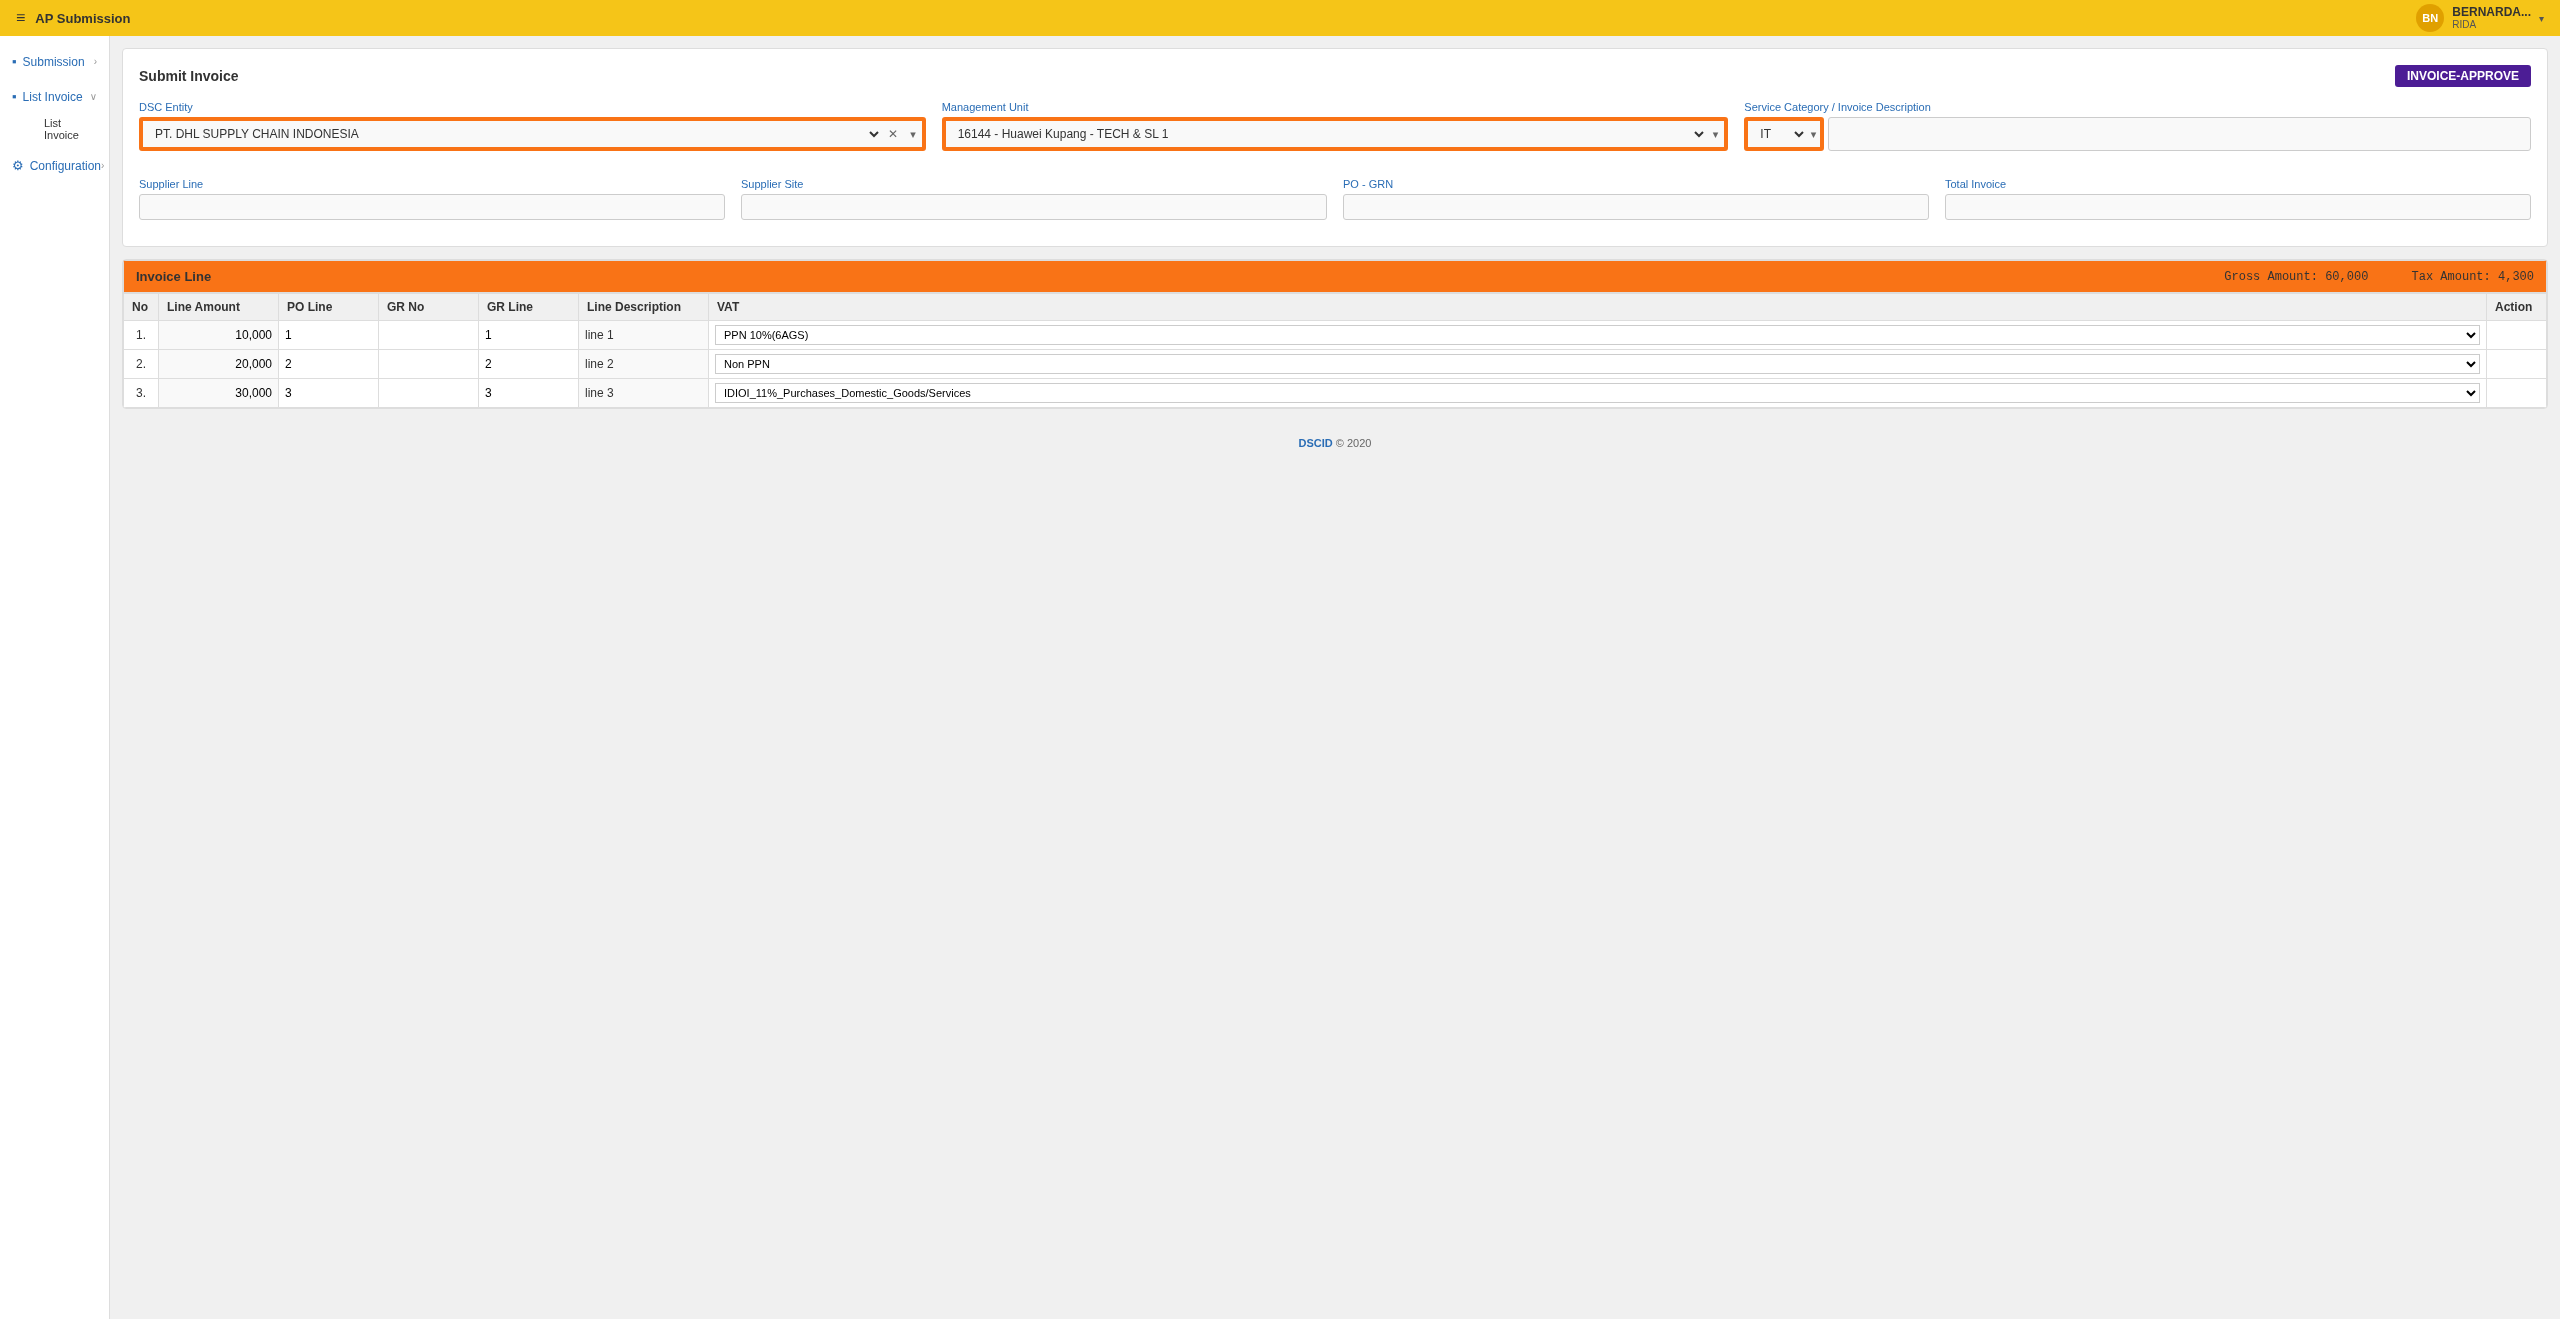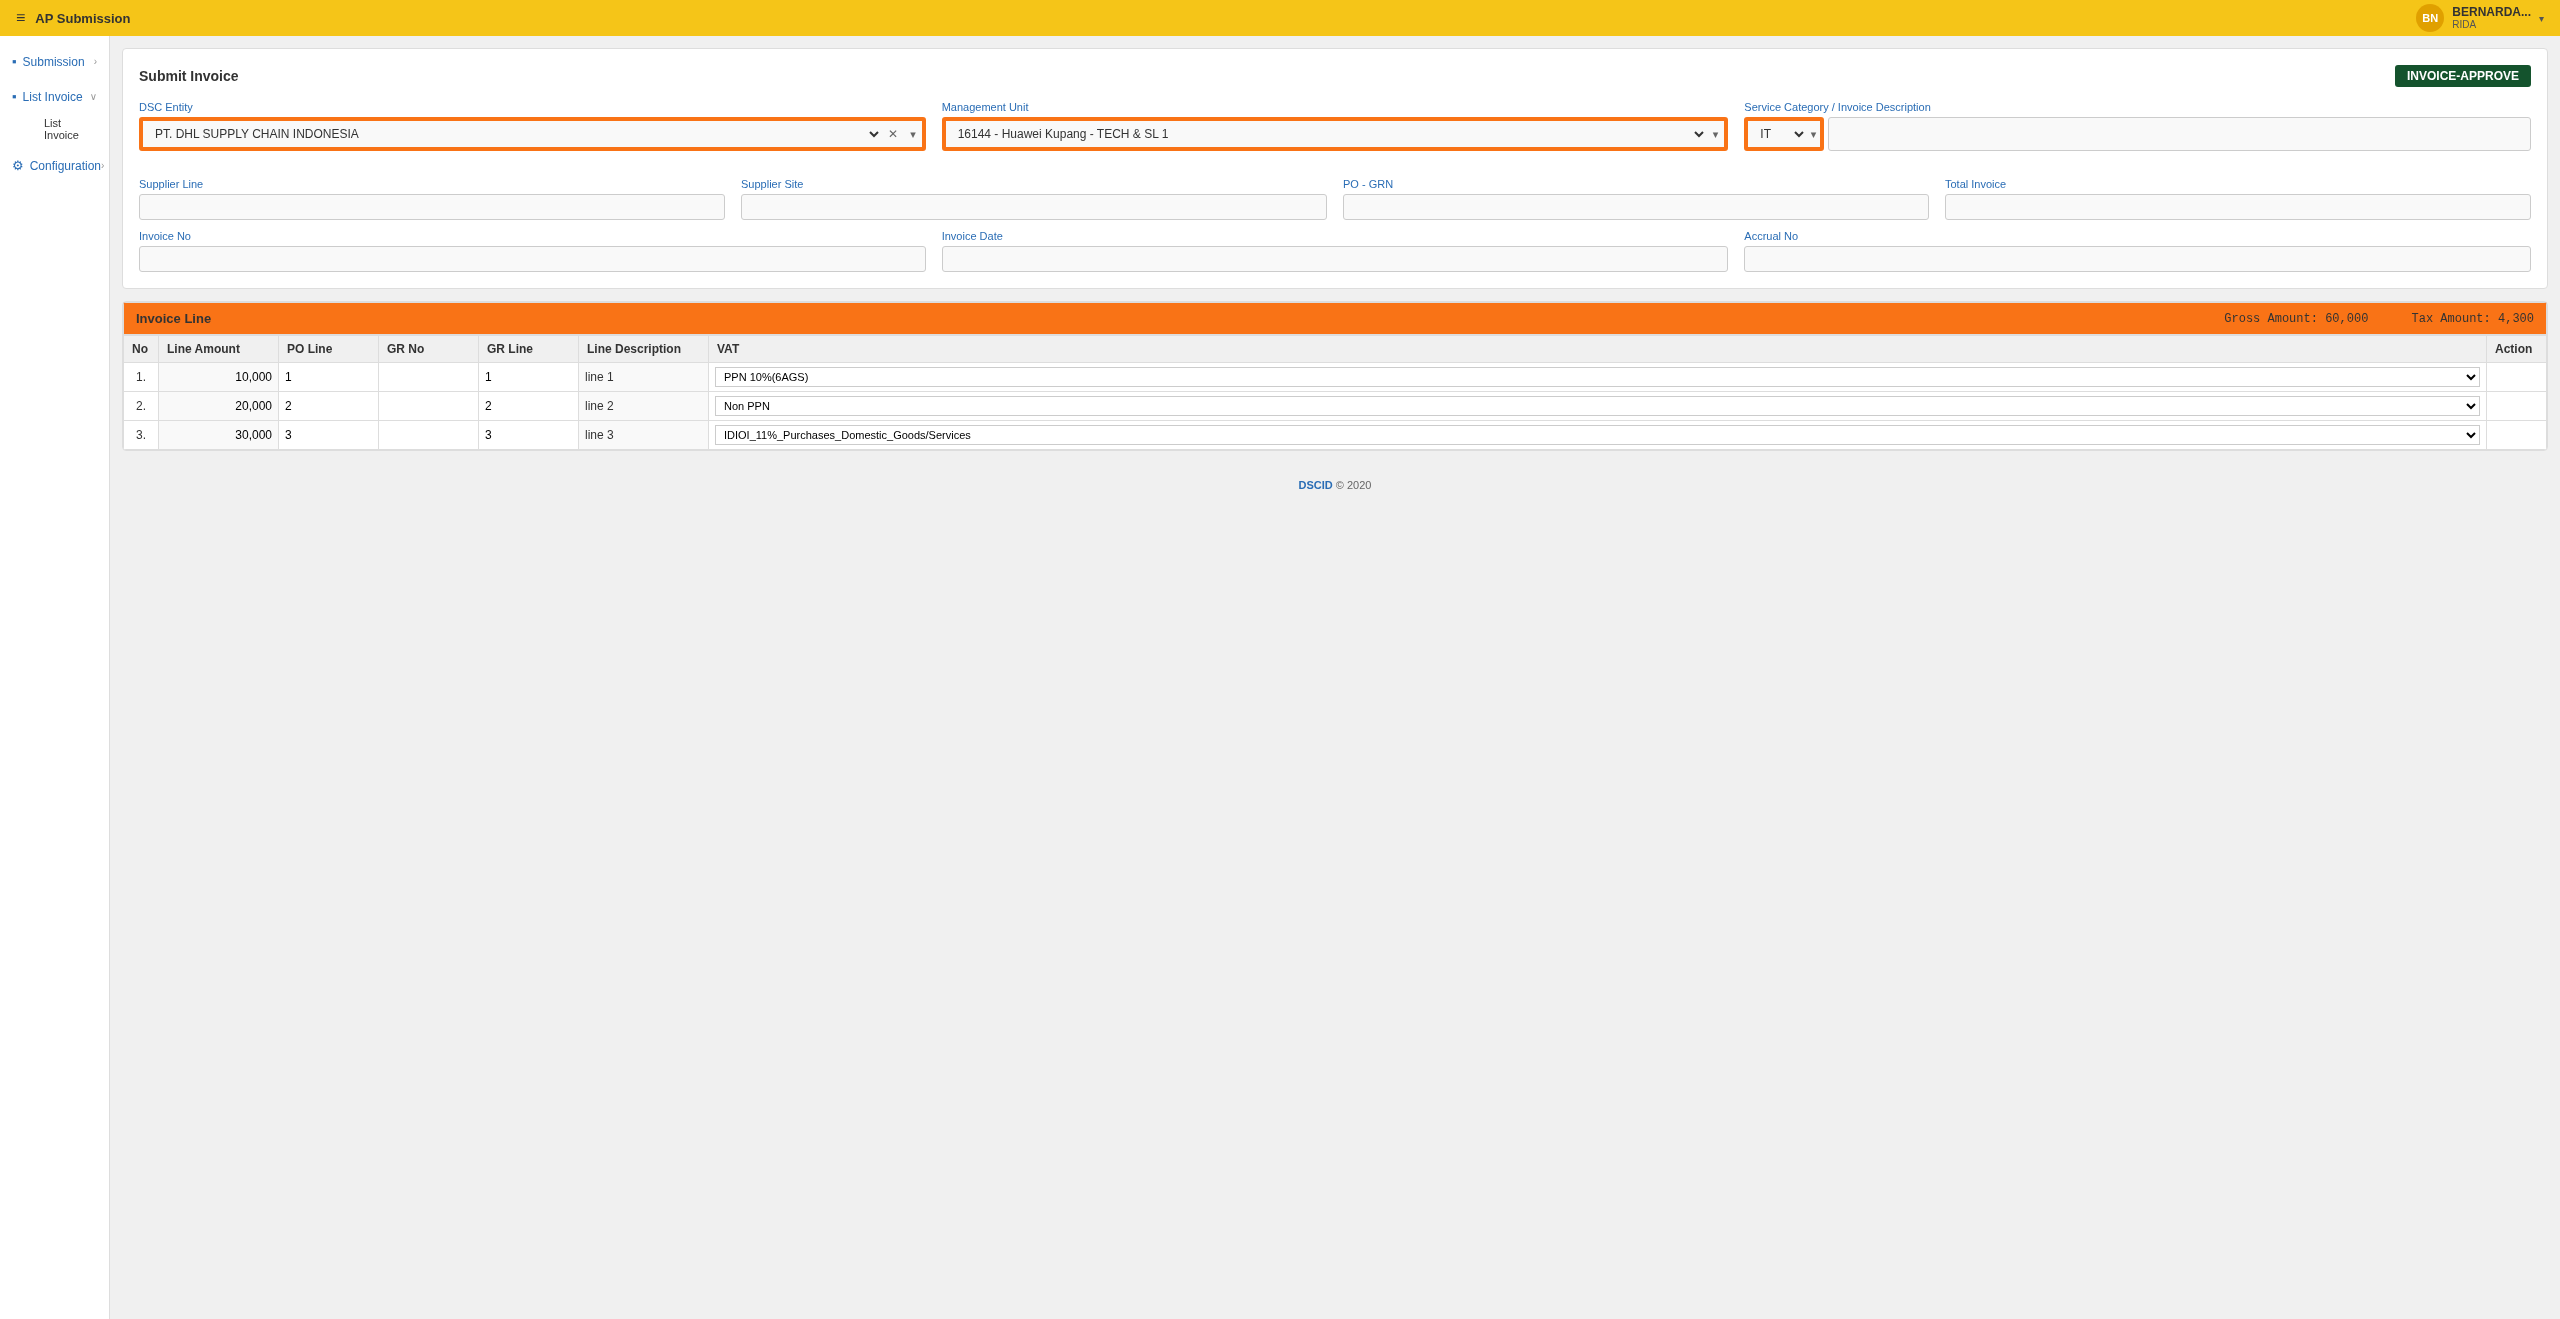--- a/index.html
+++ b/index.html
@@ -68,21 +68,21 @@
     }
 
     .card-header {
       display: flex;
       justify-content: space-between;
       align-items: center;
       margin-bottom: 14px;
     }
     .card-title { font-size: 14px; font-weight: bold; color: #333; }
     .invoice-approve-badge {
-      background: #14532d;
+      background: #4c1d95;
       color: #fff;
       padding: 4px 12px;
       border-radius: 3px;
       font-size: 12px;
       font-weight: bold;
     }
 
     
     .form-grid {
       display: grid;
@@ -284,34 +284,20 @@
         <div class="form-group">
           <label class="form-label">PO - GRN</label>
           <input type="text" class="form-control" style="">
         </div>
         <div class="form-group">
           <label class="form-label">Total Invoice</label>
           <input type="text" class="form-control" style="text-align: right;" readonly="">
         </div>
       </div>
 
-      <div style="display:grid;grid-template-columns:1fr 1fr 1fr;gap:10px 16px;">
-        <div class="form-group">
-          <label class="form-label">Invoice No</label>
-          <input type="text" class="form-control" readonly="" style="">
-        </div>
-        <div class="form-group">
-          <label class="form-label">Invoice Date</label>
-          <input type="text" class="form-control" readonly="" style="">
-        </div>
-        <div class="form-group">
-          <label class="form-label">Accrual No</label>
-          <input type="text" class="form-control" style="">
-        </div>
-      </div>
     </div>
 
     <div class="card" style="padding:0;overflow:hidden;">
       <div class="section-header">
         <span class="section-title">Invoice Line</span>
         <div class="amounts">
           <span>Gross Amount:</span>
           <span>60,000</span>
           &nbsp;&nbsp;&nbsp;&nbsp;
           <span>Tax Amount:</span>

